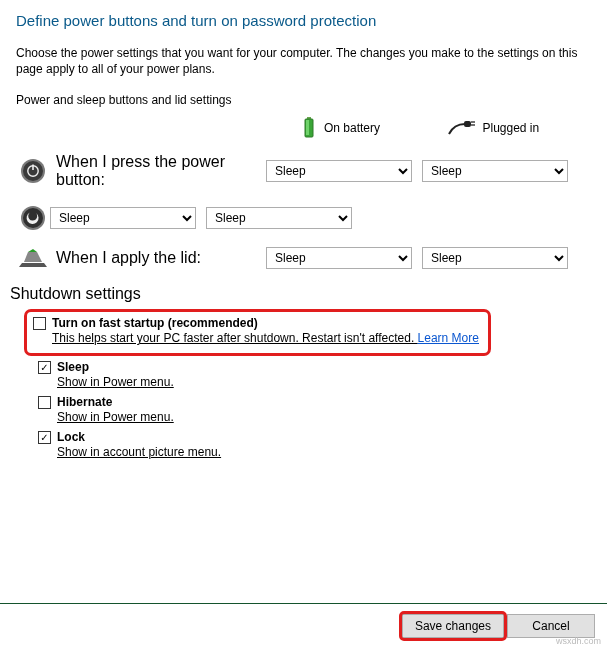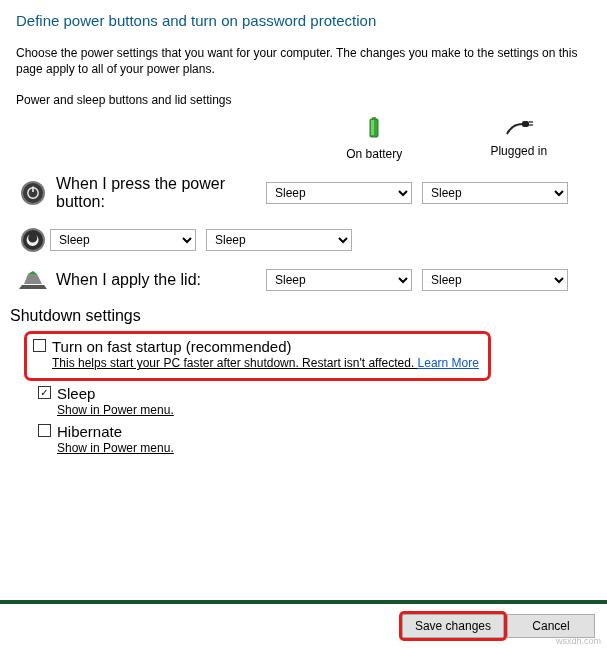--- a/index.html
+++ b/index.html
@@ -33,21 +33,20 @@
     display: flex;
     margin-left: 286px;
     margin-bottom: 14px;
     align-items: center;
   }
   .col-hdr {
     display: flex;
     align-items: center;
     gap: 8px;
     font-size: 12px;
-    flex-direction: column;
   }
   .col-hdr.first { width: 154px; }
   .col-hdr.second { width: 154px; }
   .row {
     display: flex;
     align-items: center;
     margin-bottom: 16px;
   }
   .row-icon {
     width: 34px;
@@ -96,35 +95,35 @@
     border: 1px solid #333;
     display: inline-flex;
     align-items: center;
     justify-content: center;
     font-size: 10px;
     line-height: 1;
     margin-top: 1px;
     background: #fff;
   }
   .chk-box.checked::after { content: "✓"; color: #000; }
-  .chk-title { font-weight: normal; font-size: 15px; }
+  .chk-title { font-weight: bold; font-size: 12px; }
   .chk-desc {
     font-size: 12px;
     margin-left: 19px;
     margin-top: 1px;
     margin-bottom: 4px;
     text-decoration: underline;
   }
   .link { color: #0b57d0; text-decoration: underline; cursor: pointer; }
   .opts-block { margin-left: 22px; margin-top: 2px; }
   .opt-row { margin-bottom: 6px; }
   .footer {
     position: absolute;
     left: 0; right: 0; bottom: 0;
-    border-top: 4px solid #14532d;
+    border-top: 1px solid #14532d;
     padding: 10px 12px 10px 0;
     display: flex;
     justify-content: flex-end;
     gap: 3px;
     background: #fff;
   }
   .btn {
     min-width: 88px;
     height: 24px;
     font-size: 12px;
@@ -263,20 +262,27 @@
     </div>
     <div class="chk-desc">Show in Power menu.</div>
   </div>
   <div class="opt-row">
     <div class="chk-line">
       <span class="chk-box"></span>
       <span class="chk-title">Hibernate</span>
     </div>
     <div class="chk-desc">Show in Power menu.</div>
   </div>
+  <div class="opt-row">
+    <div class="chk-line">
+      <span class="chk-box checked"></span>
+      <span class="chk-title">Lock</span>
+    </div>
+    <div class="chk-desc">Show in account picture menu.</div>
+  </div>
 </div>
 
 <div class="footer">
   <span class="btn-highlight">
     <button class="btn">Save changes</button>
   </span>
   <button class="btn">Cancel</button>
 </div>
 
 <div class="watermark">wsxdh.com</div>

